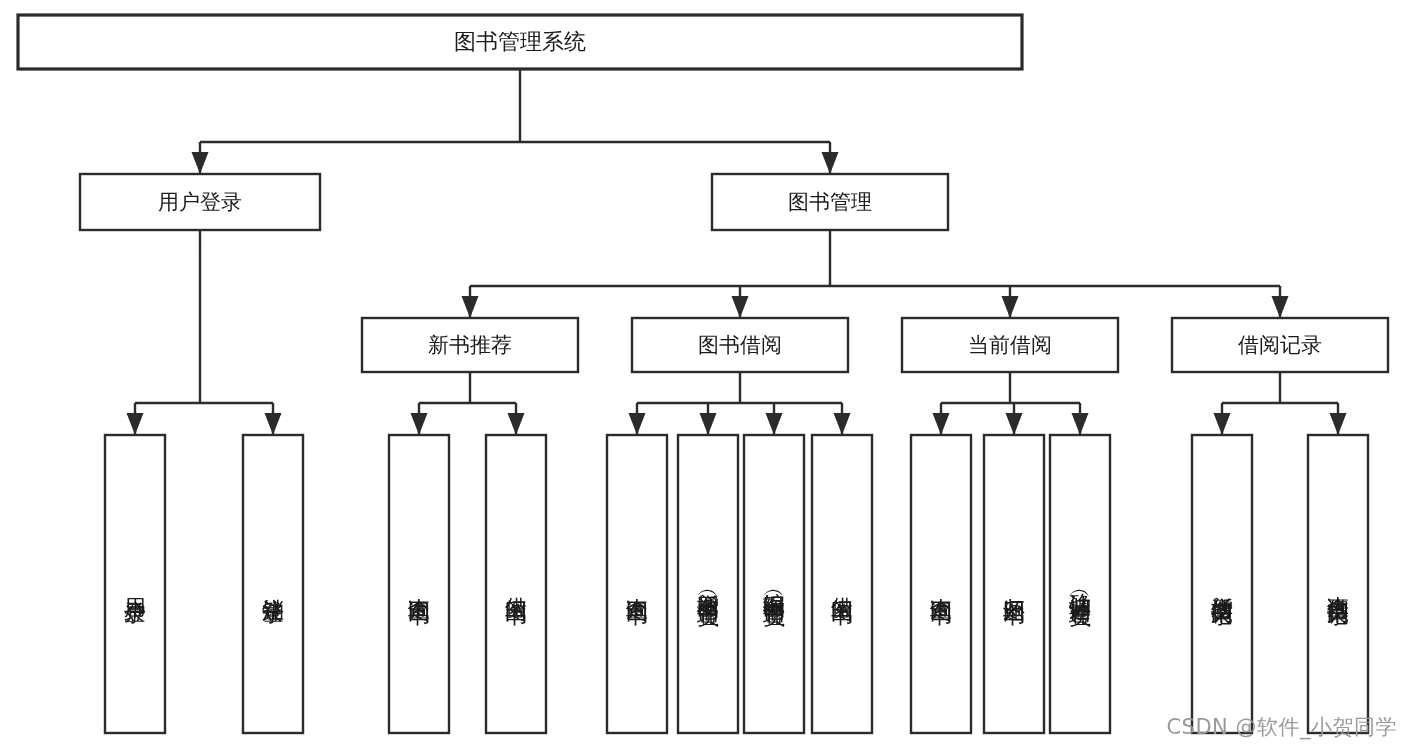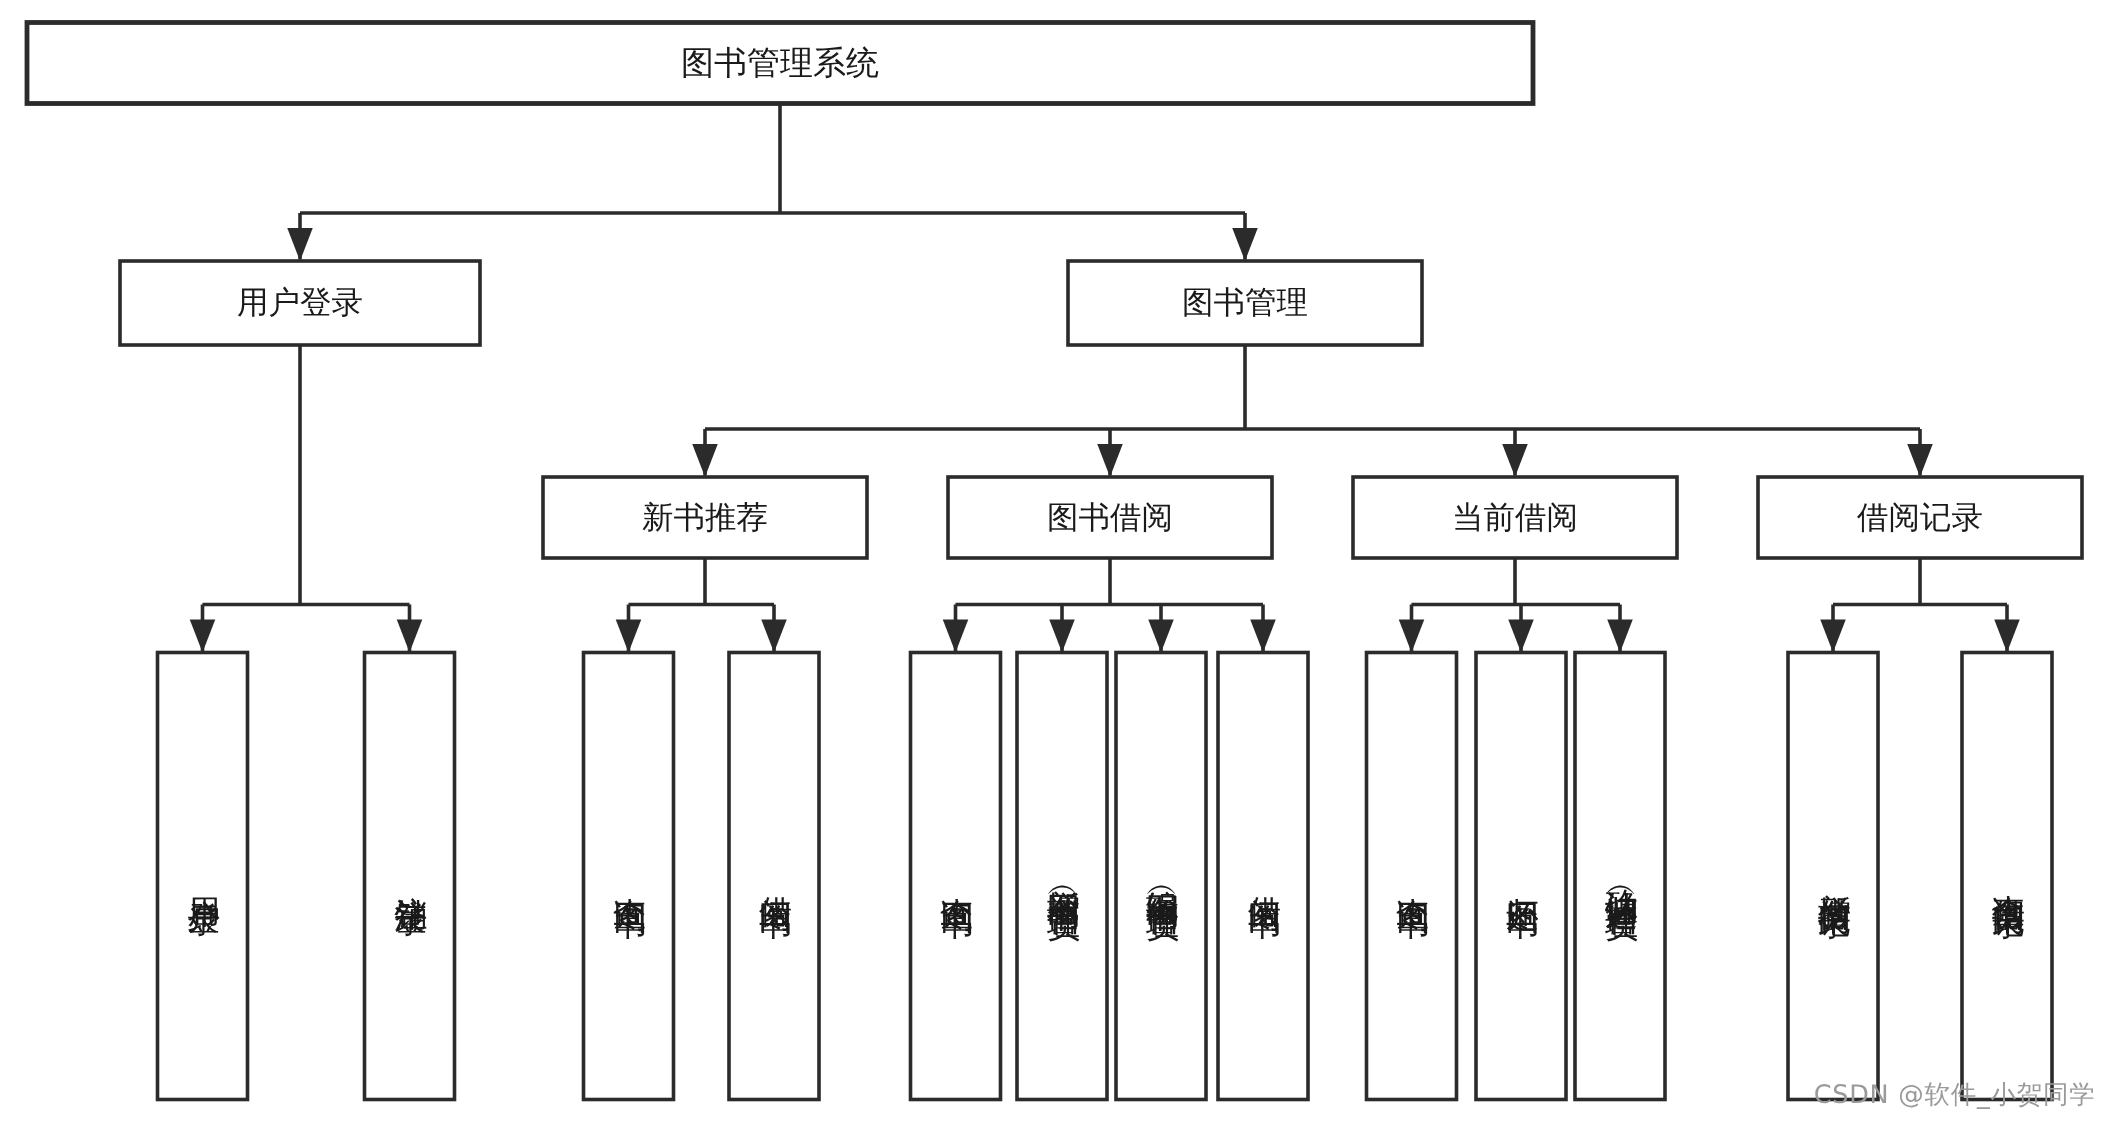--- a/index.html
+++ b/index.html
@@ -67,21 +67,21 @@
     pointer-events: none;
     display: flex;
     align-items: center;
     justify-content: center;
   }
   #watermark {
     position: absolute;
     right: 8px;
     bottom: 6px;
     font-family: "DejaVu Sans", "Liberation Sans", sans-serif;
-    font-size: 17px;
+    font-size: 21px;
     color: #9a9a9a;
     letter-spacing: 0.5px;
     white-space: nowrap;
   }
 </style>
 </head>
 <body>
 
 <div id="stage">
 

